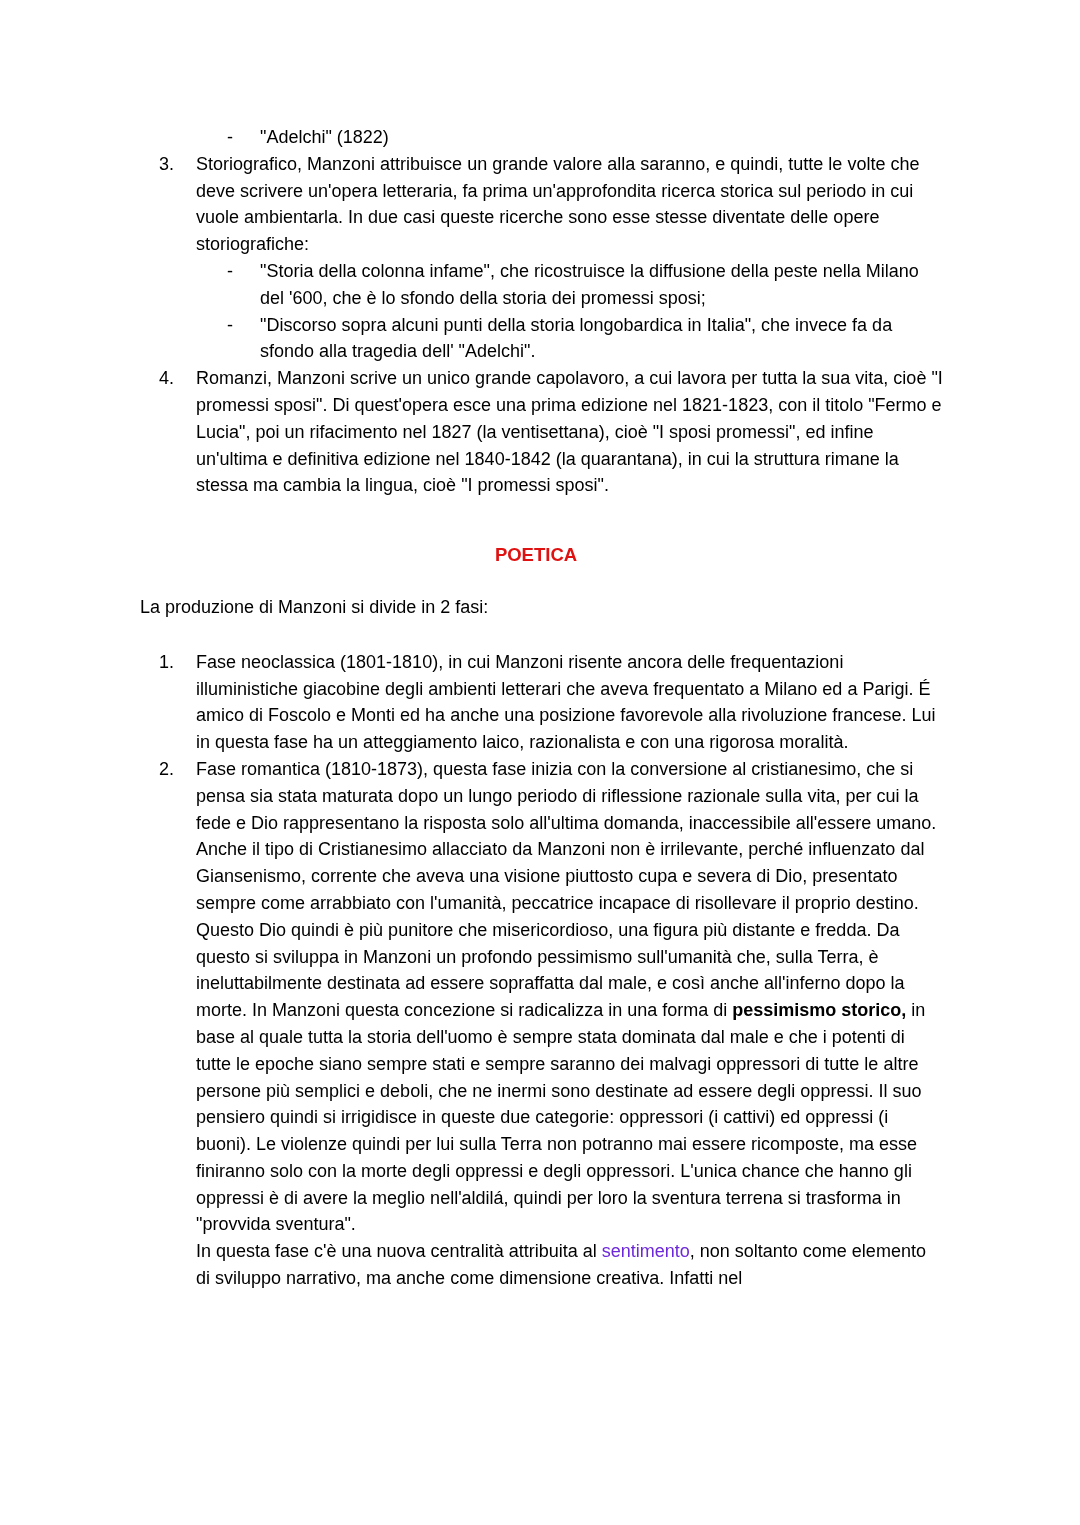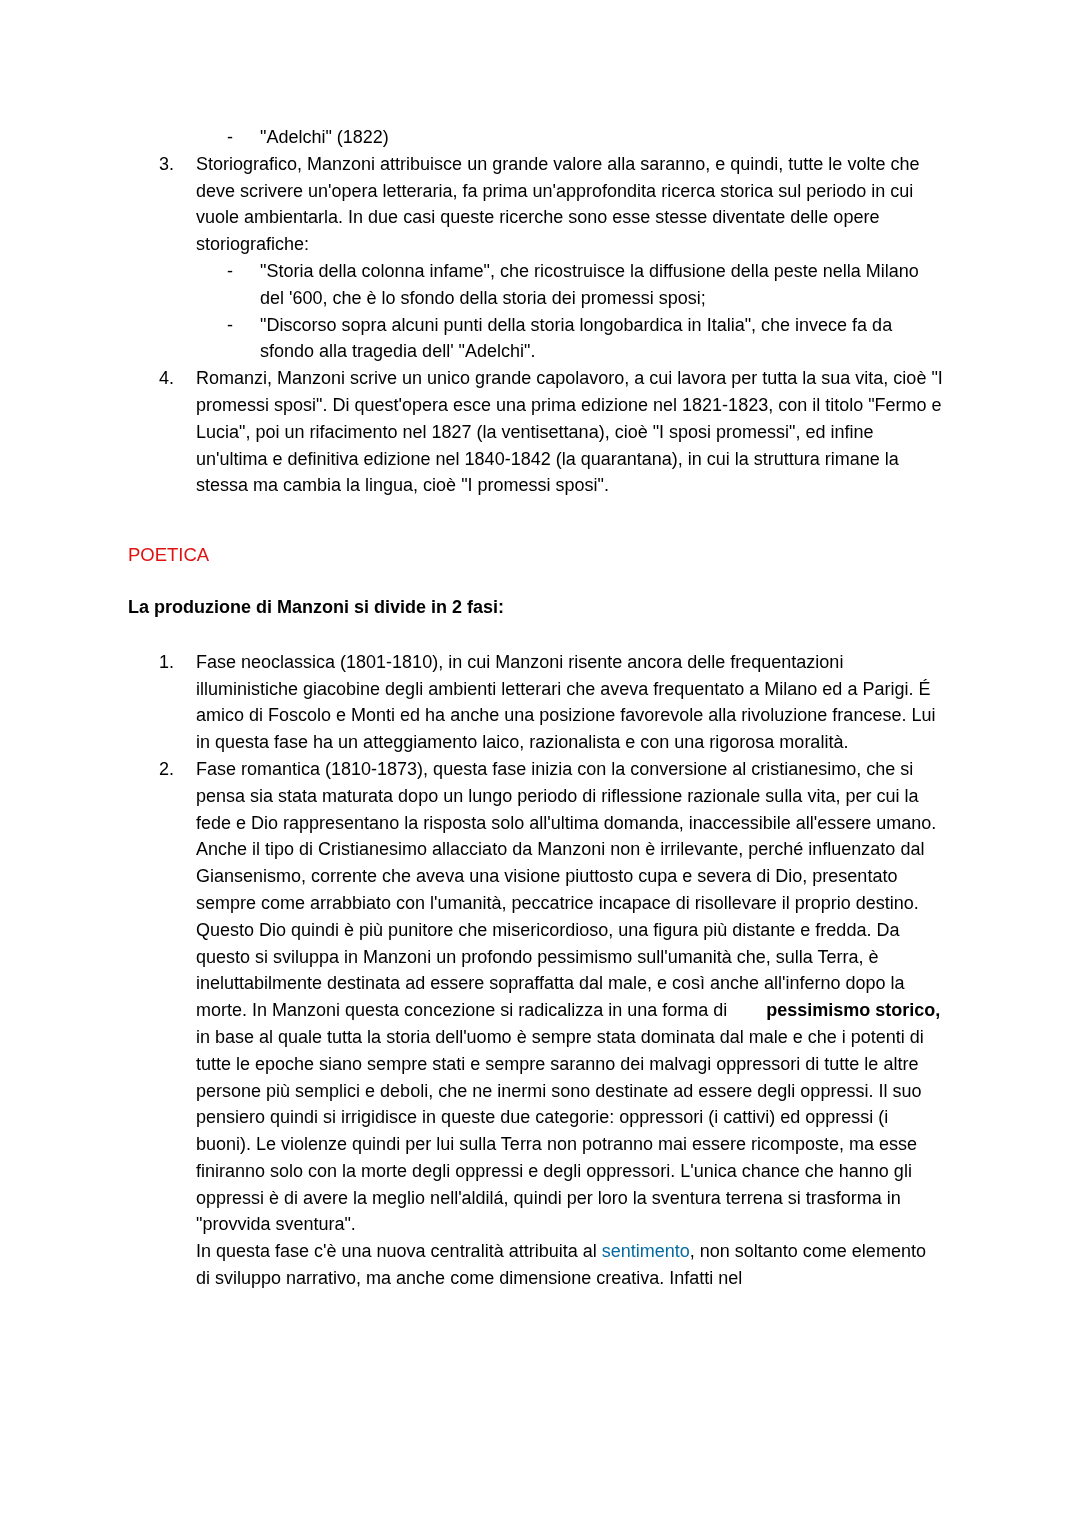--- a/index.html
+++ b/index.html
@@ -15,28 +15,29 @@
     font-size:18px;
     line-height:26.8px;
     text-align:left;
   }
   .li{position:relative;}
   .l1{padding-left:68px;}
   .l1 > .marker{position:absolute;left:31px;top:0;}
   .l2{padding-left:132px;}
   .l2 > .marker{position:absolute;left:99px;top:0;}
   .heading{
-    font-weight:normal;
+    font-weight:bold;
     font-size:18.5px;
     color:#e01111;
     margin:43px 0 25px 0;
+    text-align:center;
   }
-  .intro{margin:0 0 28px 0;font-weight:bold;}
-  .bold{font-weight:bold;margin-left:34px;}
-  .green{color:#0369a1;}
+  .intro{margin:0 0 28px 12px;}
+  .bold{font-weight:bold;}
+  .green{color:#6d28d9;}
   p{margin:0;}
 </style>
 </head>
 <body>
 
 <div class="doc">
 
   <div class="li l2">
     <span class="marker">-</span>
     <span class="text">"Adelchi" (1822)</span>

